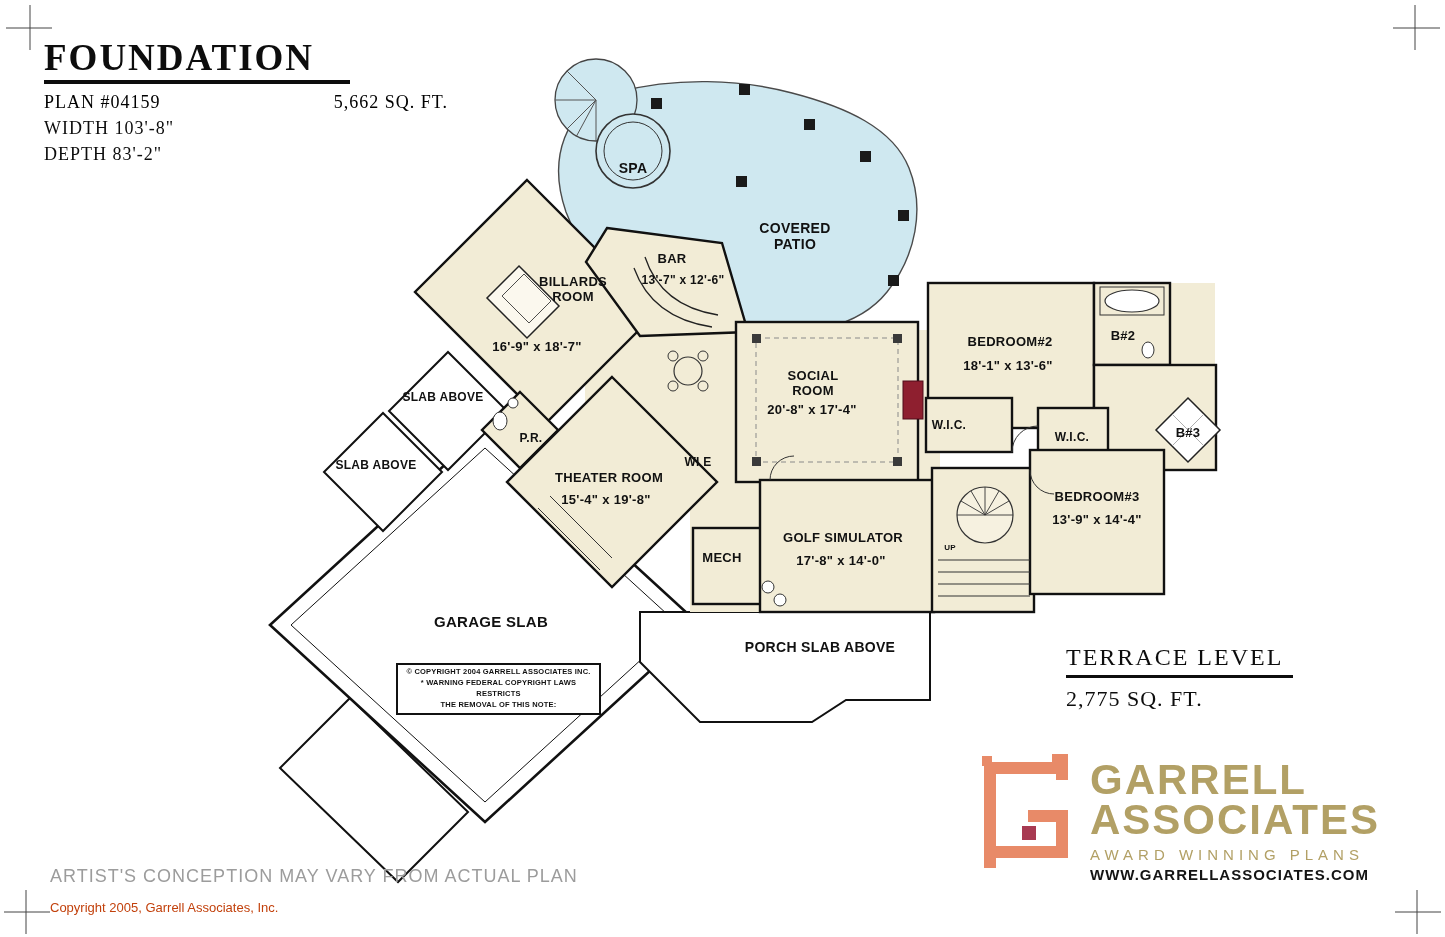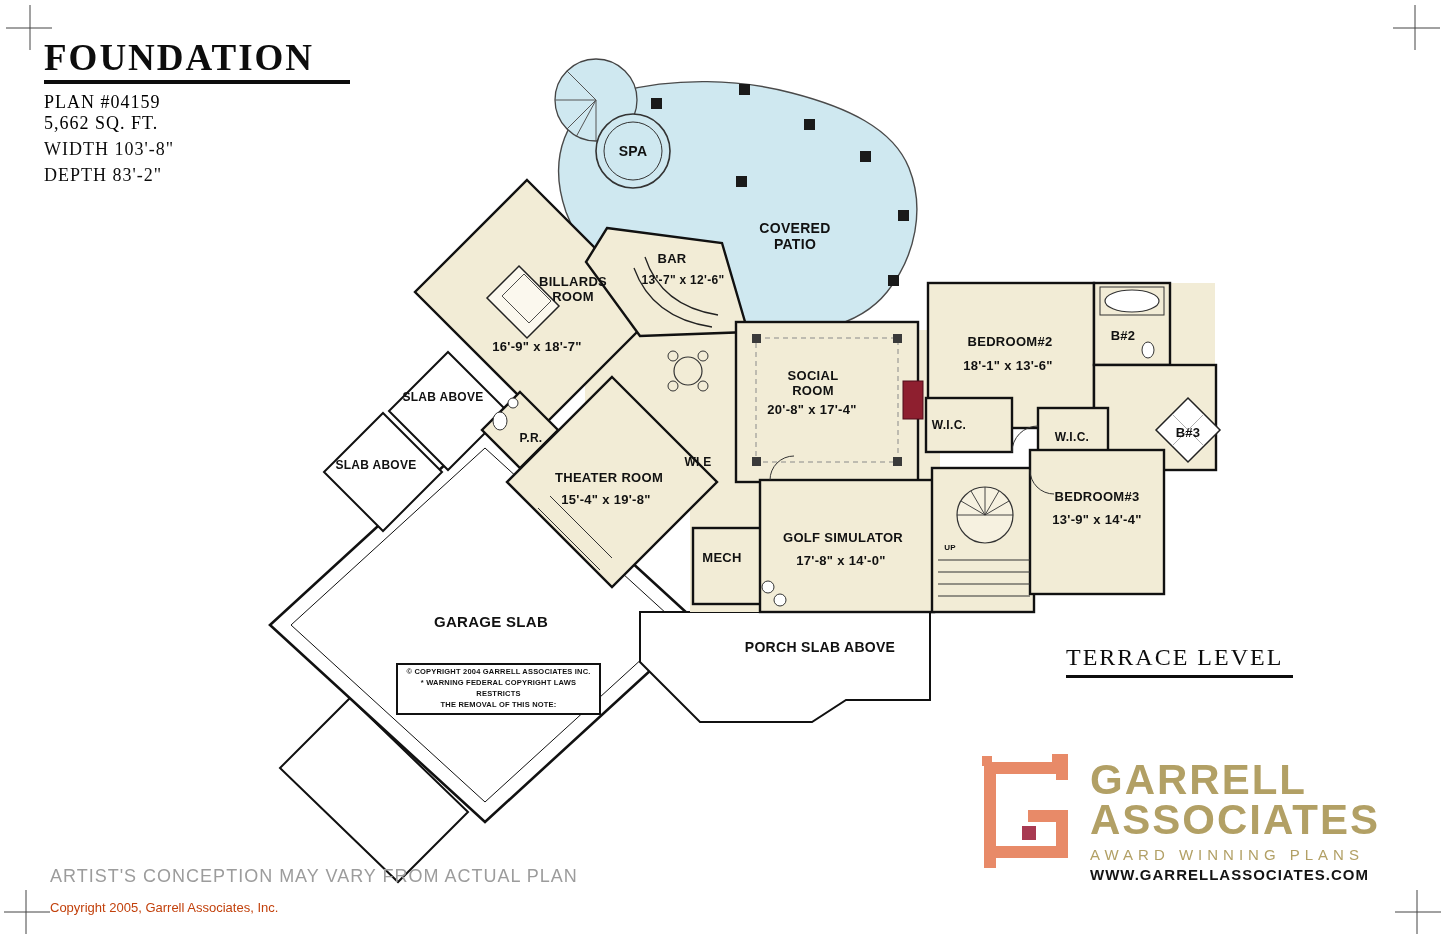--- a/index.html
+++ b/index.html
@@ -20,21 +20,21 @@
 
   
   #title-block { position:absolute; left:44px; top:36px; width:410px; }
   #main-title { font-family:"Liberation Serif", serif; font-weight:700;
                 font-size:37px; letter-spacing:2px; color:#0d0d0d;
                 display:inline-block; border-bottom:4px solid #0d0d0d;
                 padding:0 36px 1px 0; }
   .info-line { font-family:"Liberation Serif", serif; font-size:18px;
                color:#0d0d0d; letter-spacing:1px; margin-top:5px; }
   #plan-row { display:flex; justify-content:space-between; width:404px; margin-top:8px;
-              font-family:"Liberation Serif", serif; font-size:18px; letter-spacing:1px;flex-direction:column; }
+              font-family:"Liberation Serif", serif; font-size:18px; letter-spacing:1px; }
 
   
   #note-box { position:absolute; left:396px; top:663px; width:205px; height:52px;
               background:#fff; border:2px solid #111; display:flex; align-items:center;
               justify-content:center; text-align:center;
               font-size:7.5px; font-weight:700; letter-spacing:.2px; line-height:1.45;
               white-space:pre-line; color:#111; }
 
   
   #summary-block { position:absolute; left:1066px; top:644px; }
@@ -189,21 +189,21 @@
         <line x1="6" y1="28" x2="52" y2="28"></line>
       <line x1="1415" y1="5" x2="1415" y2="50"></line>
         <line x1="1393" y1="28" x2="1440" y2="28"></line>
       <line x1="26" y1="890" x2="26" y2="934"></line>
         <line x1="4" y1="912" x2="50" y2="912"></line>
       <line x1="1417" y1="890" x2="1417" y2="934"></line>
         <line x1="1395" y1="912" x2="1441" y2="912"></line>
     </g>
   </svg>
 
-  <div class="lbl f14" style="left:633px;top:152px">SPA</div>
+  <div class="lbl f14" style="left:633px;top:169px">SPA</div>
   <div class="lbl f14" style="left:795px;top:237px">COVERED
 PATIO</div>
   <div class="lbl f13" style="left:573px;top:290px">BILLARDS
 ROOM</div>
   <div class="lbl f13" style="left:537px;top:347px">16'-9" x 18'-7"</div>
   <div class="lbl f13" style="left:672px;top:259px">BAR</div>
   <div class="lbl f12" style="left:683px;top:281px">13'-7" x 12'-6"</div>
   <div class="lbl f13" style="left:813px;top:384px">SOCIAL
 ROOM</div>
   <div class="lbl f13" style="left:812px;top:410px">20'-8" x 17'-4"</div>
@@ -237,20 +237,21 @@
     <div id="plan-row">
       <span>PLAN  #04159</span>
       <span>5,662  SQ. FT.</span>
     </div>
     <div class="info-line">WIDTH  103'-8"</div>
     <div class="info-line">DEPTH  83'-2"</div>
   </div>
 
   <div id="summary-block">
     <div id="summary-level">TERRACE  LEVEL</div>
+    <div id="summary-area">2,775  SQ. FT.</div>
   </div>
 
   <div id="brand">
     <svg width="92" height="116" viewBox="0 0 92 116">
       <rect x="70" y="0" width="16" height="16" fill="#e88a68"></rect>
       <rect x="0" y="2" width="10" height="10" fill="#e88a68"></rect>
       <path d="M80,26 L80,14 L8,14 L8,98 L80,98 L80,62 L46,62" fill="none" stroke="#e88a68" stroke-width="12"></path>
       <rect x="40" y="72" width="14" height="14" fill="#a83a52"></rect>
       <rect x="2" y="104" width="12" height="10" fill="#e88a68"></rect>
     </svg>

